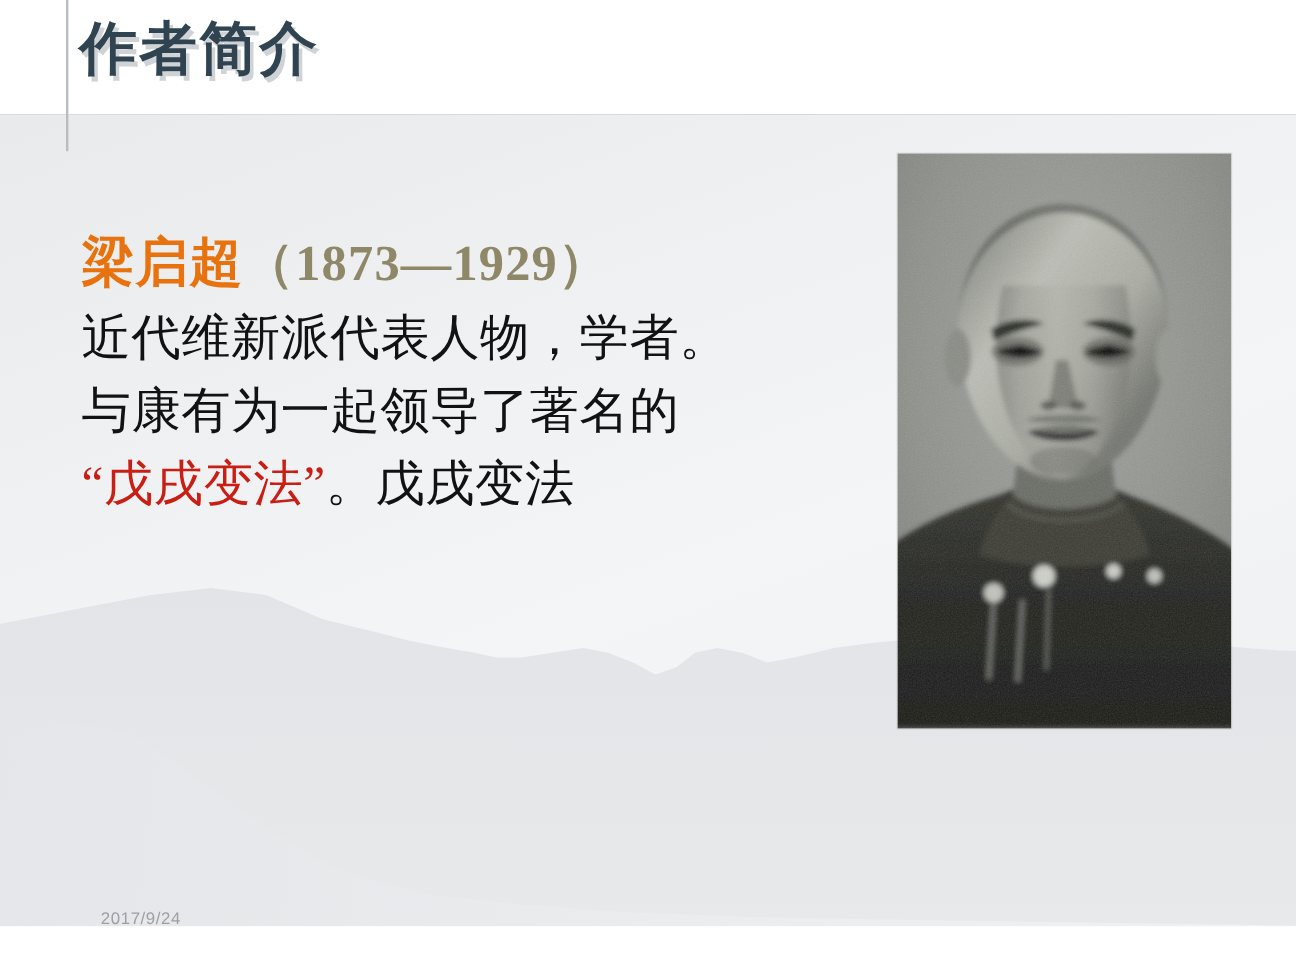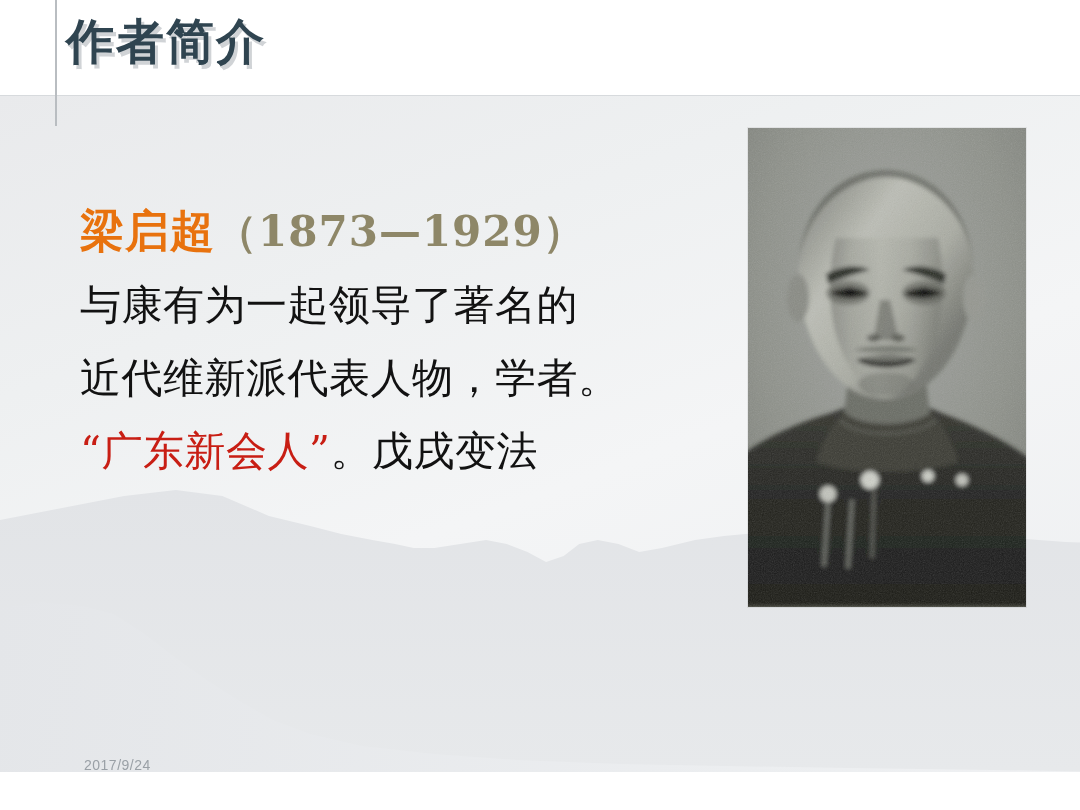--- a/index.html
+++ b/index.html
@@ -85,21 +85,21 @@
     font-size: 44px;
     letter-spacing: 1px;
   }
   .bio .years {
     color: #8e8768;
     font-weight: bold;
     font-size: 42px;
     letter-spacing: 1px;
   }
   .bio .hl { color: #c81e14; }
-  .bio p { margin: 16px; }
+  .bio p { margin: 4px; font-family: Liberation Serif, serif; }
 
   
   .portrait {
     position: absolute;
     left: 748px; top: 128px;
     width: 278px; height: 479px;
     background: #8e9492;
     overflow: hidden;
     box-shadow: 0 0 0 1px rgba(0,0,0,0.06);
   }
@@ -145,27 +145,27 @@
   <div class="rule-h"></div>
   <div class="rule-v"></div>
 
   <div class="slide-title">作者简介</div>
 
   <div class="bio">
     <p>
       <span class="name">梁启超</span><span class="years">（1873—1929）</span>
     </p>
     <p>
+      <span>近代维新派代表人物，学者。</span>
+    </p>
+    <p>
       <span>与康有为一起领导了著名的</span>
     </p>
     <p>
-      <span>近代维新派代表人物，学者。</span>
-    </p>
-    <p>
-      <span class="hl">“广东新会人”</span><span>。戊戌变法</span>
+      <span class="hl">“戊戌变法”</span><span>。戊戌变法</span>
     </p>
   </div>
 
   <div class="portrait">
     <svg viewBox="0 0 278 479" preserveAspectRatio="none" aria-hidden="true">
       <defs>
         <radialGradient id="bgph" cx="50%" cy="35%" r="78%">
           <stop offset="0%" stop-color="#a7aaa6"></stop>
           <stop offset="60%" stop-color="#93968f"></stop>
           <stop offset="100%" stop-color="#7e817b"></stop>

